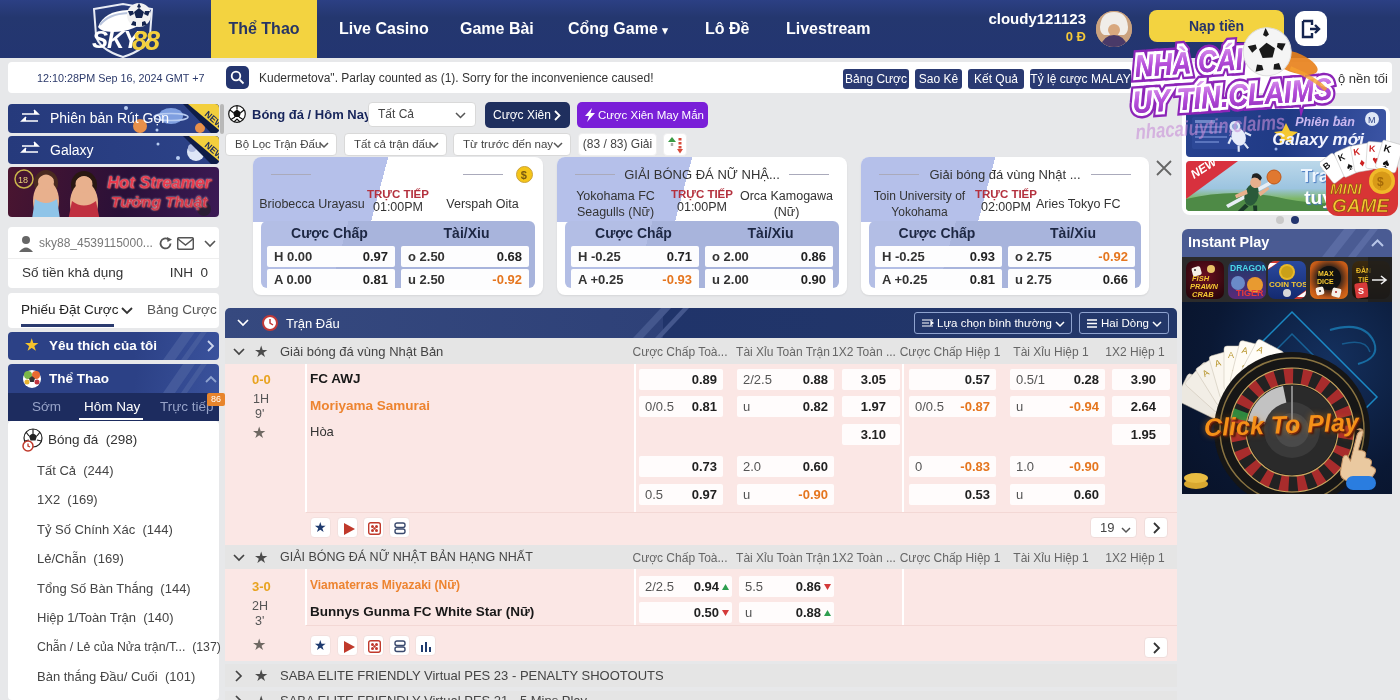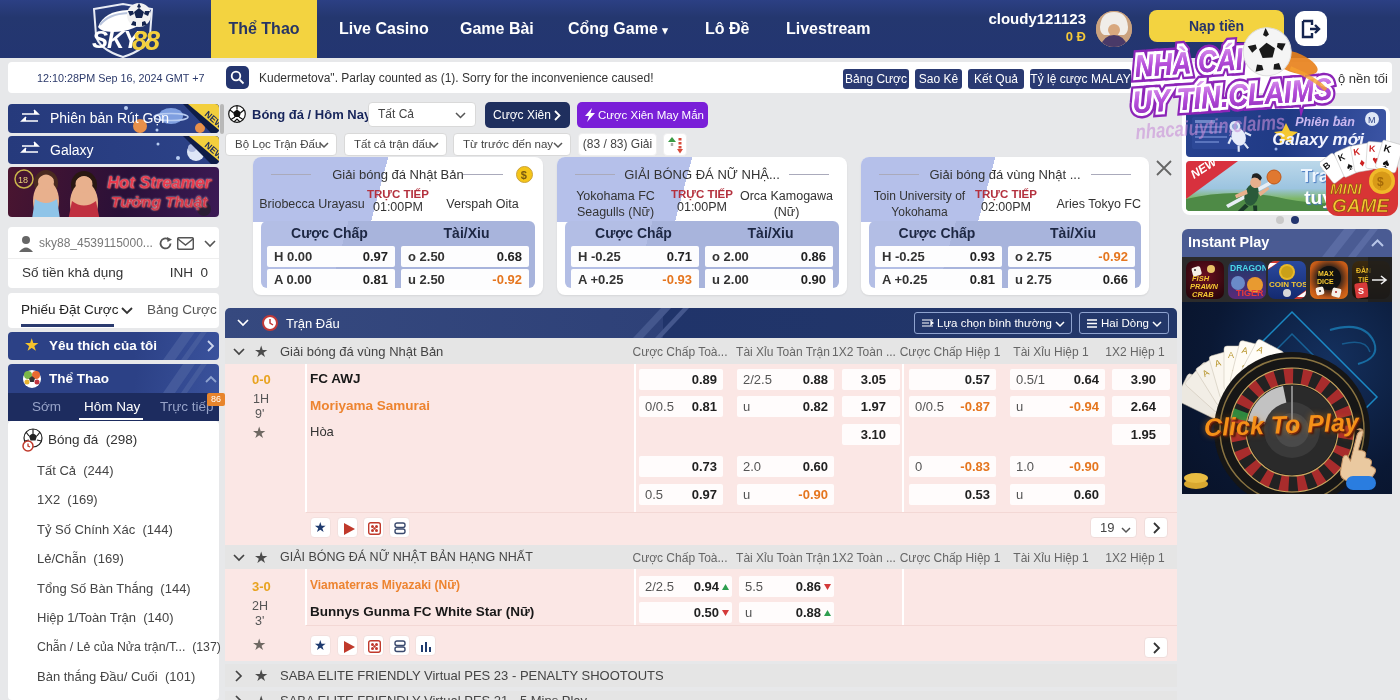--- a/index.html
+++ b/index.html
@@ -279,21 +279,20 @@
         <rect x="10.5" y="5" width="3" height="2.5" fill="#d84a3a"></rect>
         <rect x="10.5" y="9" width="3" height="2.5" fill="#d84a3a"></rect>
         <polygon points="12,16.5 15,12 9,12" fill="#d84a3a"></polygon>
     </svg>
     </div>
 
   <div class="card" style="left:253px;width:290px;">
     <div class="diag"></div>
     <div class="dash" style="left:18px;"></div>
       <div class="dash" style="right:40px;"></div>
-    <h4>Giải bóng đá Nhật Bản</h4>
     <svg width="17" height="17" style="position:absolute;right:10px;top:9px;">
         <circle cx="8.5" cy="8.5" r="8" fill="#f5c518" stroke="#caa23a"></circle>
         <text x="4.7" y="13" font-size="11" font-weight="bold" fill="#7a5a10">$</text>
       </svg>
     <div style="position:absolute;left:4px;top:31px;width:110px;text-align:center;font-size:12.5px;color:#333;line-height:16px;padding-top:8px;white-space:nowrap;">Briobecca Urayasu</div>
     <div style="position:absolute;left:111px;top:31px;width:68px;text-align:center;">
       <div style="font-size:11.5px;font-weight:bold;color:#b4313e;white-space:nowrap;">TRỰC TIẾP</div>
       <div style="font-size:12.5px;color:#333;">01:00PM</div>
       </div>
     <div style="position:absolute;right:8px;top:31px;width:105px;text-align:center;font-size:12.5px;color:#333;line-height:16px;padding-top:8px;">Verspah Oita</div>
@@ -353,21 +352,21 @@
   <div class="card" style="left:861px;width:288px;">
     <div class="diag"></div>
     <div class="dash" style="left:18px;"></div>
       <div class="dash" style="right:18px;"></div>
     <h4>Giải bóng đá vùng Nhật ...</h4>
     <div style="position:absolute;left:6px;top:31px;width:105px;text-align:center;font-size:12px;color:#333;line-height:16px;">Toin University of<br>Yokohama</div>
     <div style="position:absolute;left:111px;top:31px;width:68px;text-align:center;">
       <div style="font-size:11.5px;font-weight:bold;color:#b4313e;white-space:nowrap;">TRỰC TIẾP</div>
       <div style="font-size:12.5px;color:#333;">02:00PM</div>
       </div>
-    <div style="position:absolute;right:8px;top:31px;width:105px;text-align:right;font-size:12.5px;color:#333;line-height:16px;padding-top:8px;">Aries Tokyo FC</div>
+    <div style="position:absolute;right:8px;top:31px;width:105px;text-align:left;font-size:12.5px;color:#333;line-height:16px;padding-top:8px;">Aries Tokyo FC</div>
     <div class="oddpanel">
       <div class="ophead" style="left:0;">Cược Chấp</div>
         <div class="ophead" style="right:0;">Tài/Xiu</div>
       <div class="ocell" style="left:6px;top:25px;width:127px;">
           <span class="l">H -0.25</span>
           <span class="r">0.93</span>
         </div>
       <div class="ocell" style="left:139px;top:25px;width:127px;">
           <span class="l">o 2.75</span>
           <span class="r neg">-0.92</span>
@@ -452,21 +451,21 @@
         <span class="r">0.88</span>
       </div>
     <div class="cell" style="left:617px;top:5px;width:58px;">
         <span class="r" style="right:14px;">3.05</span>
       </div>
     <div class="cell" style="left:684px;top:5px;width:87px;">
         <span class="r">0.57</span>
       </div>
     <div class="cell" style="left:785px;top:5px;width:95px;">
         <span class="l">0.5/1</span>
-        <span class="r">0.64</span>
+        <span class="r">0.28</span>
       </div>
     <div class="cell" style="left:887px;top:5px;width:58px;">
         <span class="r" style="right:14px;">3.90</span>
       </div>
 
     <div class="cell" style="left:414px;top:32px;width:84px;">
         <span class="l">0/0.5</span>
         <span class="r">0.81</span>
       </div>
     <div class="cell" style="left:512px;top:32px;width:97px;">

